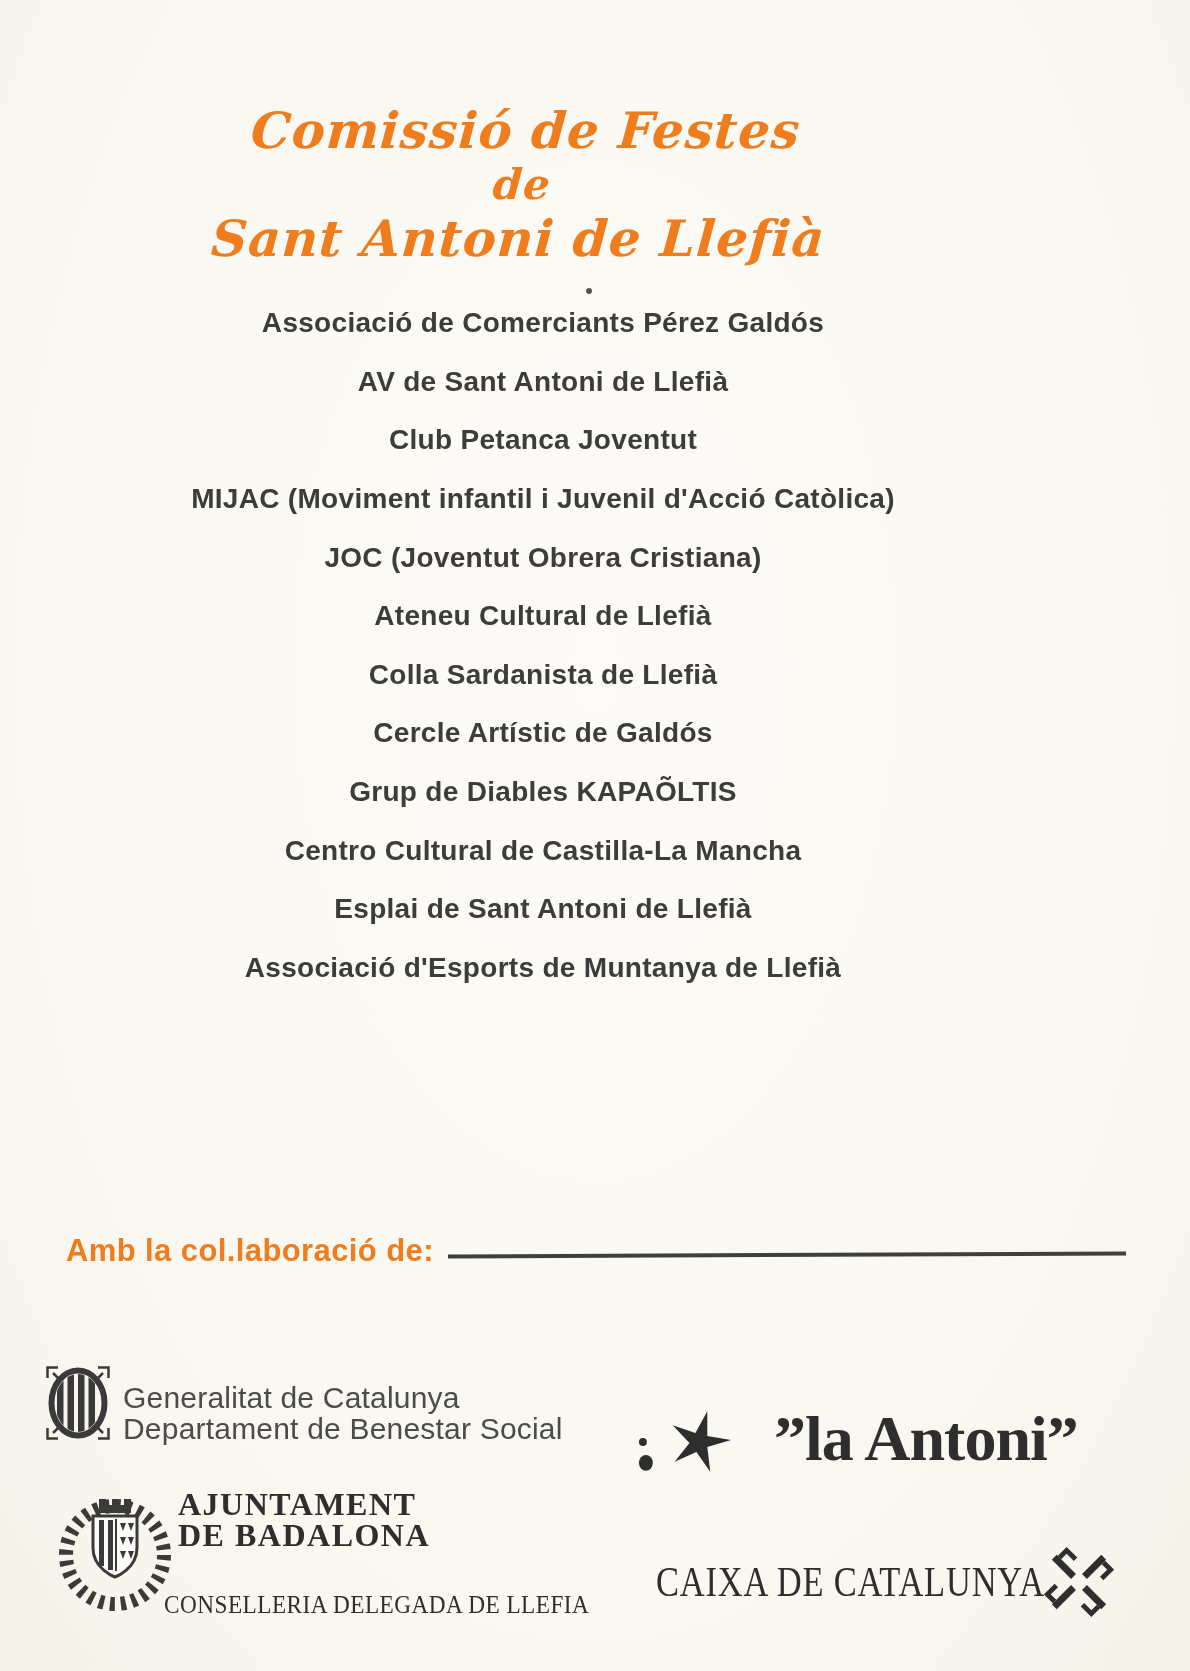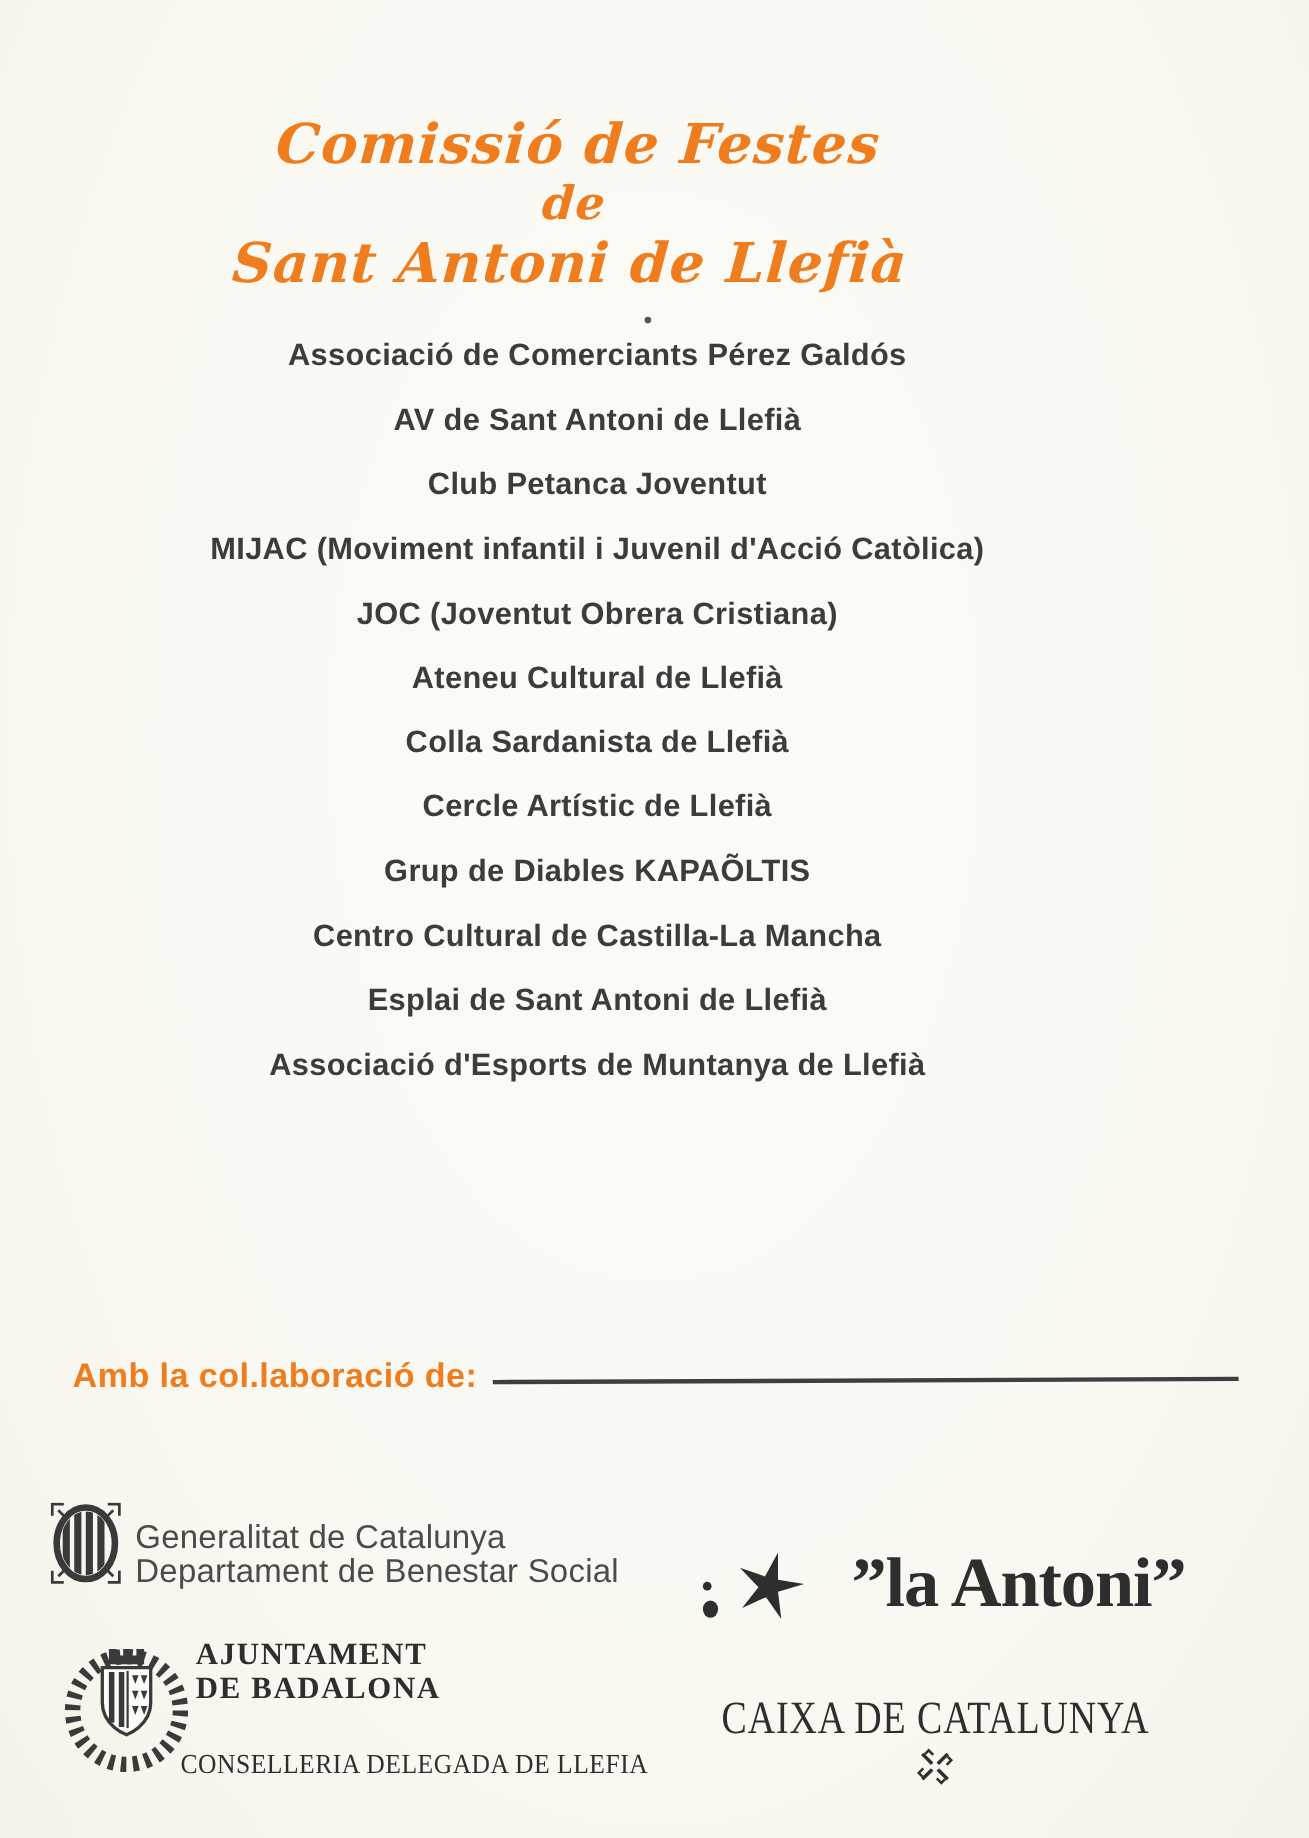--- a/index.html
+++ b/index.html
@@ -64,30 +64,30 @@
     margin-left:36px;margin-top:-4px;
     font-family:"Liberation Serif", serif;font-weight:bold;
     font-size:64px;color:#2e2e2e;letter-spacing:-1px;white-space:nowrap;
   }
 
   .badalona{position:absolute;left:56px;top:1481px;width:560px;height:150px;}
   .bad-arms{position:absolute;left:0;top:0;}
   .bad-text{
     position:absolute;left:122px;top:8px;
     font-family:"Liberation Serif", serif;font-weight:bold;
-    font-size:28px;line-height:31px;letter-spacing:1.5px;color:#2e2e2e;white-space:nowrap;
+    font-size:32px;line-height:31px;letter-spacing:1.5px;color:#2e2e2e;white-space:nowrap;
   }
   .bad-sub{
     position:absolute;left:108px;top:110px;
     font-family:"Liberation Serif", serif;
     font-size:25px;letter-spacing:0.5px;color:#2e2e2e;white-space:nowrap;
     transform:scaleX(0.93);transform-origin:0 50%;
   }
 
-  .caixacat{position:absolute;left:656px;top:1538px;display:flex;align-items:center;height:88px;flex-direction:column;}
+  .caixacat{position:absolute;left:656px;top:1538px;display:flex;align-items:center;height:88px;}
   .caixacat-wordbox{width:378px;overflow:visible;}
   .caixacat-word{
     display:inline-block;
     font-family:"Liberation Serif", serif;
     font-size:42px;color:#2e2e2e;letter-spacing:1px;white-space:nowrap;
     transform:scaleX(0.82);transform-origin:0 50%;
   }
   .caixacat svg{margin-left:10px;}
 
   svg{display:block;}
@@ -105,21 +105,21 @@
   <div class="title-dot"></div>
 
   <ul class="orgs">
     <li>Associació de Comerciants Pérez Galdós</li>
     <li>AV de Sant Antoni de Llefià</li>
     <li>Club Petanca Joventut</li>
     <li>MIJAC (Moviment infantil i Juvenil d'Acció Catòlica)</li>
     <li>JOC (Joventut Obrera Cristiana)</li>
     <li>Ateneu Cultural de Llefià</li>
     <li>Colla Sardanista de Llefià</li>
-    <li>Cercle Artístic de Llefià</li>
+    <li>Cercle Artístic de Galdós</li>
     <li>Grup de Diables KAPAÕLTIS</li>
     <li>Centro Cultural de Castilla-La Mancha</li>
     <li>Esplai de Sant Antoni de Llefià</li>
     <li>Associació d'Esports de Muntanya de Llefià</li>
   </ul>
 
   <div class="collab">
     <span class="collab-label">Amb la col.laboració de:</span>
     <span class="collab-line"></span>
   </div>

